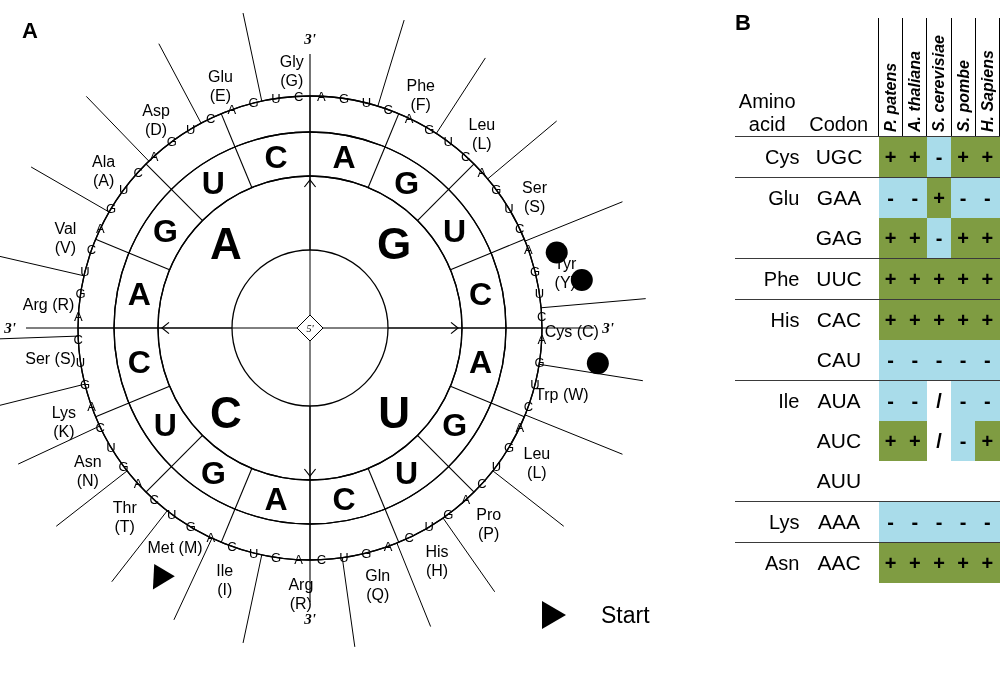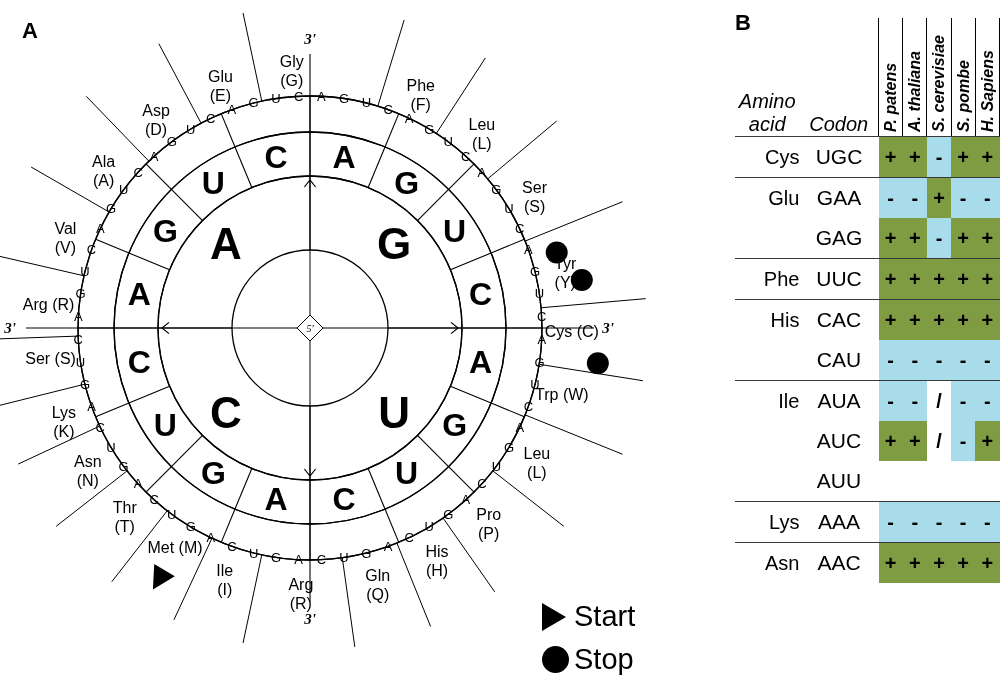--- a/index.html
+++ b/index.html
@@ -27,37 +27,37 @@
   .five-prime{font-size:10px;font-style:italic;
          font-family:"Liberation Serif","DejaVu Serif",serif;text-anchor:middle;}
 
   
   #legend{position:absolute;left:540px;top:600px;}
   .legend-row{display:flex;align-items:center;margin-bottom:10px;}
   .legend-row .glyph{width:34px;height:30px;position:relative;}
   .tri{width:0;height:0;border-left:24px solid #000;border-top:14px solid transparent;
        border-bottom:14px solid transparent;position:absolute;left:2px;top:1px;}
   .circ{width:27px;height:27px;border-radius:50%;background:#000;position:absolute;left:2px;top:1px;}
-  .legend-row .txt{font-size:29px;margin-left:0;}
+  .legend-row .txt{font-size:23px;margin-left:27px;}
 
   
   #tablewrap{position:absolute;left:735px;top:18px;}
   table.codon{border-collapse:collapse;}
   table.codon td,table.codon th{padding:0;margin:0;}
   .hdr-species{height:118px;vertical-align:bottom;position:relative;width:29px;
                border-left:1.4px solid #000;}
   .hdr-species span{
     display:block;white-space:nowrap;font-style:italic;font-size:16px;
     transform:rotate(-90deg);transform-origin:left bottom;
     position:absolute;left:21px;bottom:4px;
     font-family:"Liberation Sans","DejaVu Sans",sans-serif;
   }
   .hdr-species.last{border-right:1.4px solid #000;}
   .hdr-aa,.hdr-codon{vertical-align:bottom;font-weight:normal;font-size:20px;
-                     text-align:center;line-height:1.15;padding-bottom:2px;font-style:italic;}
+                     text-align:center;line-height:1.15;padding-bottom:2px;}
   .hdr-aa{width:68px;}
   .hdr-codon{width:88px;padding-right:6px;}
   .aa-cell{font-size:20px;text-align:right;height:40px;width:68px;}
   .codon-cell{font-size:21px;text-align:center;height:40px;width:88px;padding-right:6px;}
   .mark{width:29px;height:40px;text-align:center;font-size:20px;font-weight:bold;
         vertical-align:middle;}
   .g{background:#7f9c42;}
   .b{background:#a9dcea;}
   .n{background:transparent;}
   tr.grpline > td{border-top:1.6px solid #3a3a3a;}
@@ -441,26 +441,20 @@
     </svg>
 </div>
 
 <div id="legend">
   <div class="legend-row">
     <div class="glyph">
         <div class="tri"></div>
       </div>
     <div class="txt">Start</div>
   </div>
-  <div class="legend-row">
-    <div class="glyph">
-        <div class="circ"></div>
-      </div>
-    <div class="txt">Stop</div>
-  </div>
 </div>
 
 <div id="tablewrap">
   <table class="codon">
     <thead>
       <tr class="hdr-underline">
         <th class="hdr-aa">
           <div>Amino</div>
           <div>acid</div>
         </th>

